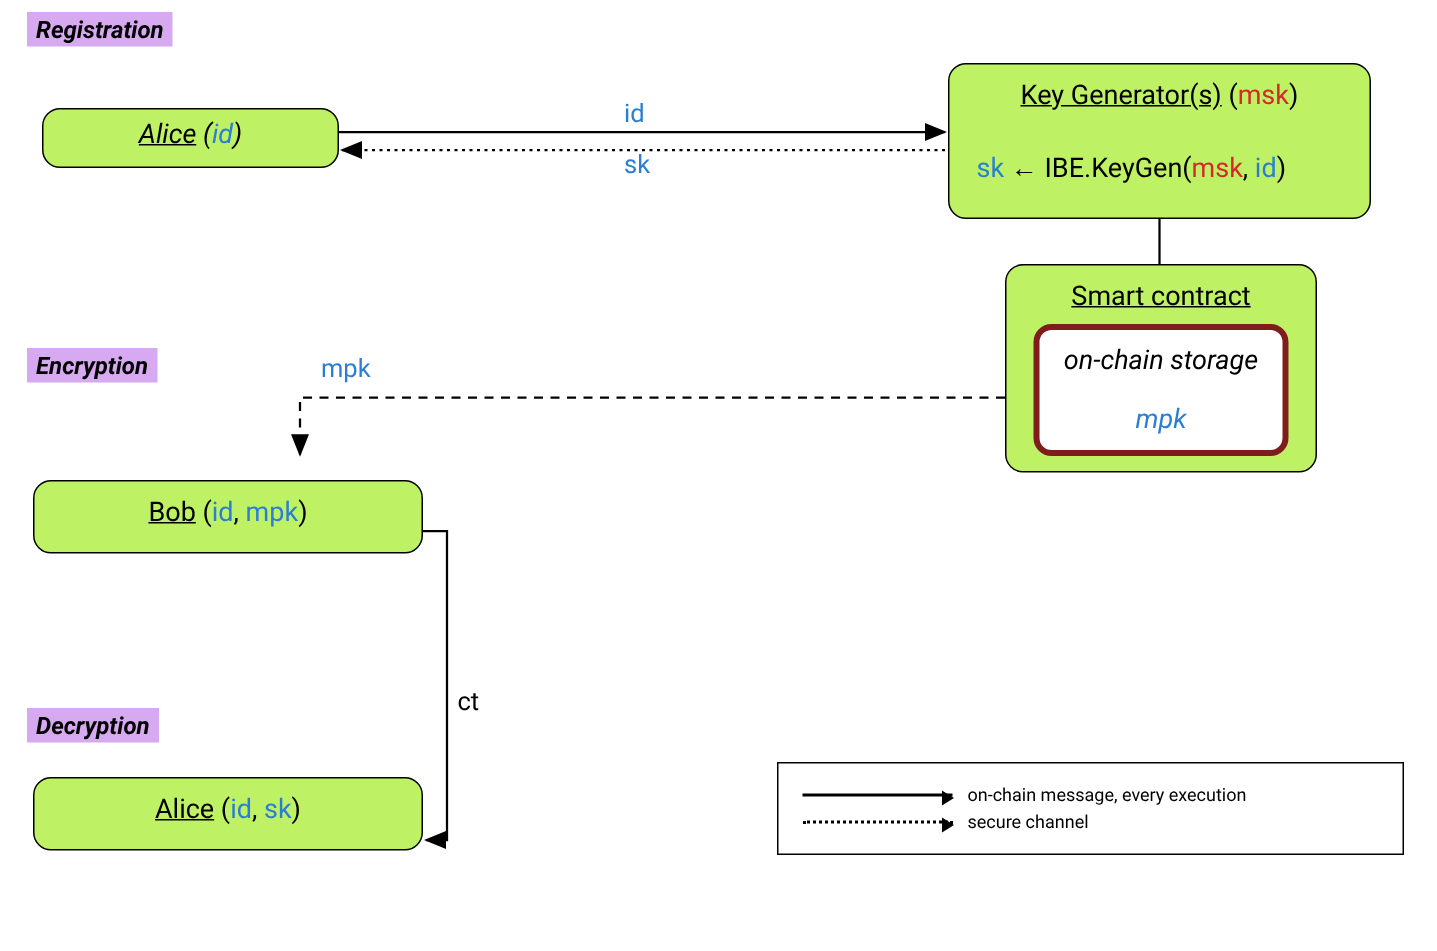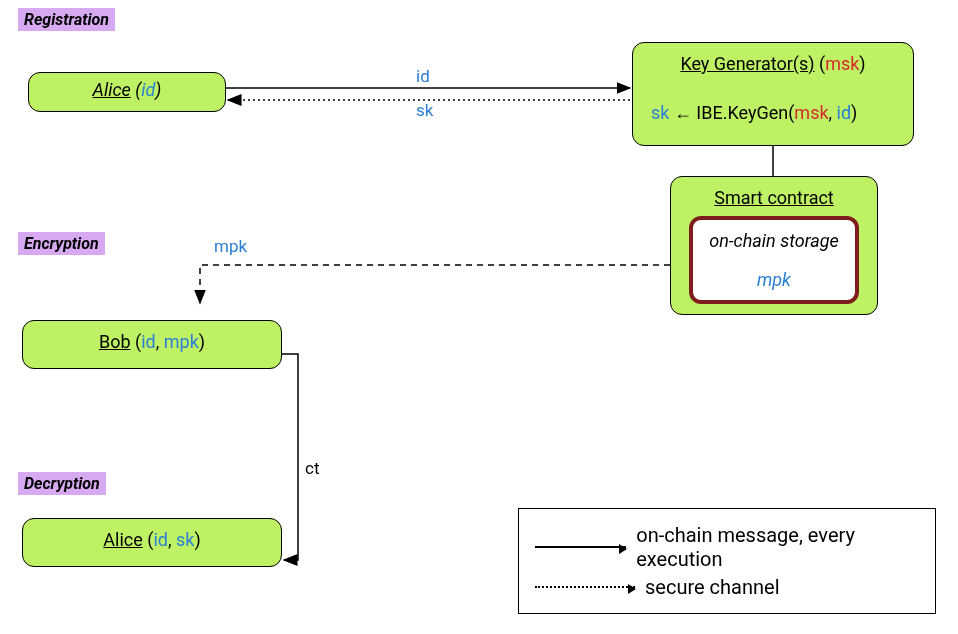--- a/index.html
+++ b/index.html
@@ -47,21 +47,21 @@
     position: absolute;
     border: 1px solid #000;
     background: #fff;
     padding: 10px 16px;
   }
   .legend-row {
     display: flex;
     align-items: center;
     gap: 10px;
     margin: 4px 0;
-    font-size: 20px;
+    font-size: 12px;
   }
   .legend-line {
     width: 100px;
     height: 2px;
     position: relative;
     display: inline-block;
   }
   .legend-arrow {
     position: absolute;
     right: -1px;

